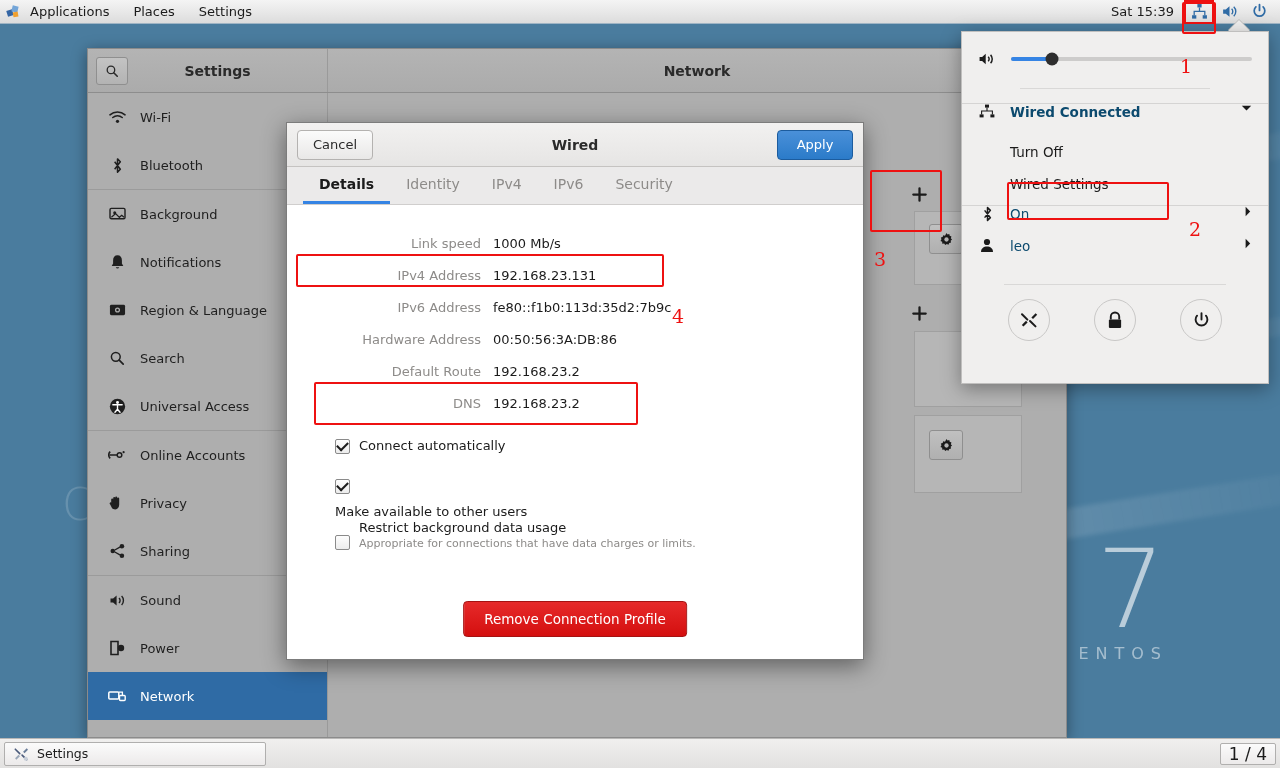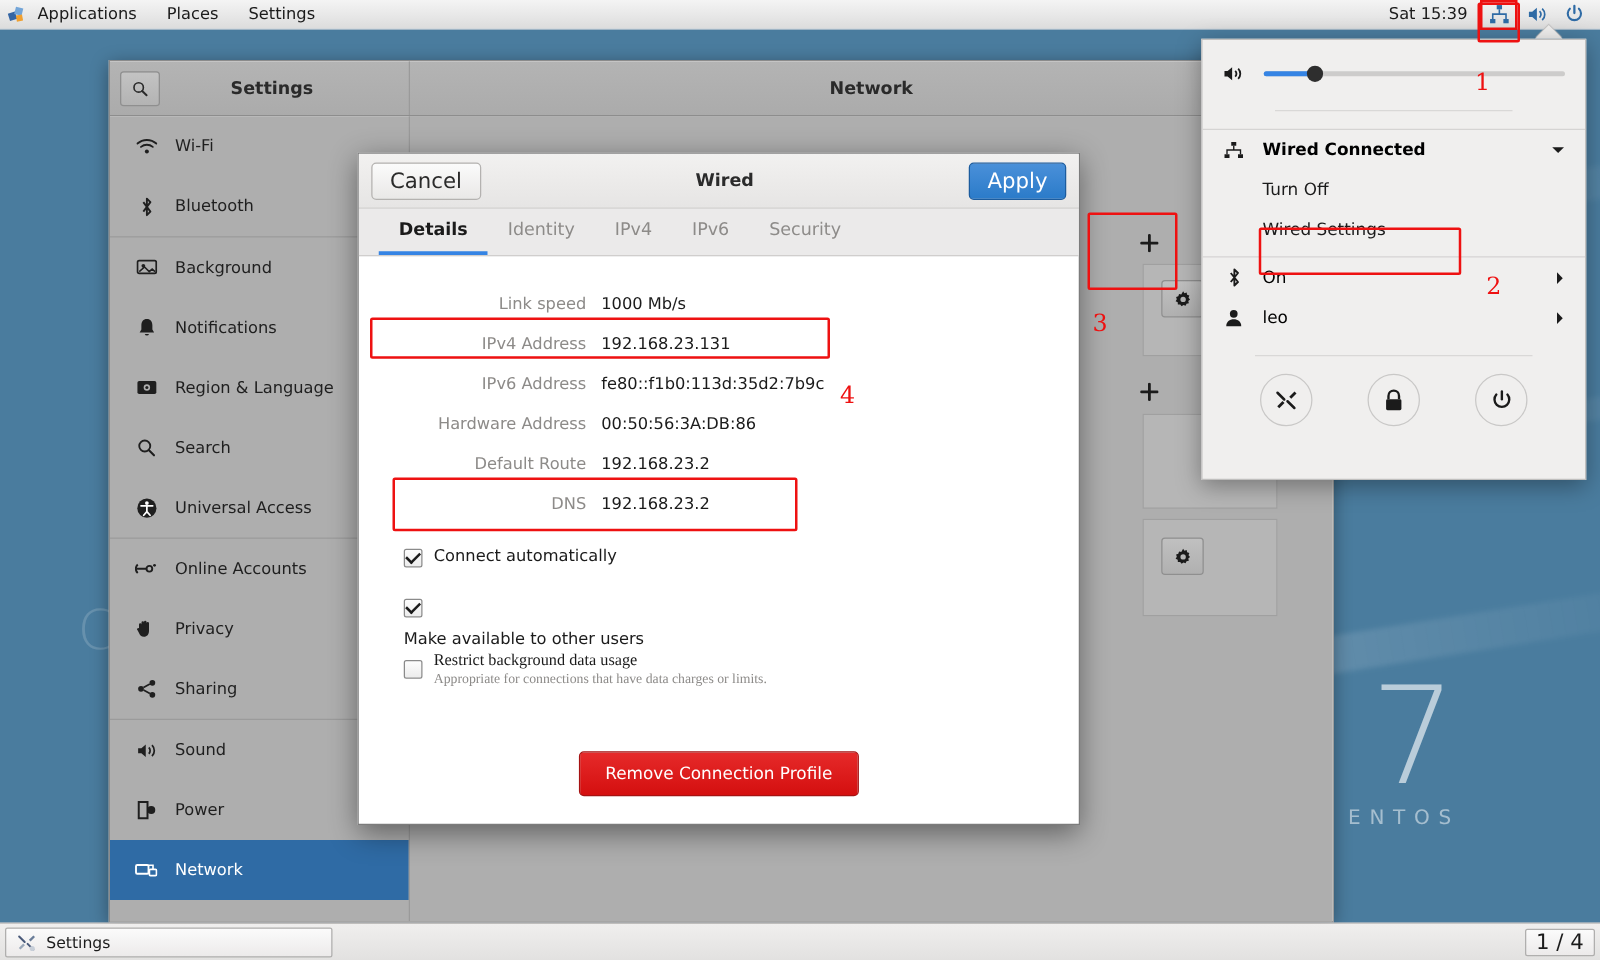--- a/index.html
+++ b/index.html
@@ -158,40 +158,40 @@
     border-bottom: 1px solid #c5c3c1;
     display: flex; align-items: center; padding: 0 10px;
   }
   #wd-header .wd-title {
     flex: 1; text-align: center; font-weight: bold; font-size: 14px; color: #2b2b2b;
   }
   .wd-btn {
     min-width: 76px; height: 30px; padding: 0 14px;
     border: 1px solid #b4b2b0; border-radius: 4px;
     background: linear-gradient(180deg, #fbfbfb, #e9e8e7);
-    font-size: 17px; color: #2b2b2b; cursor: pointer;
+    font-size: 13px; color: #2b2b2b; cursor: pointer;
     display: flex; align-items: center; justify-content: center;
   }
   .wd-btn.primary {
     border-color: #1c5c9e;
     background: linear-gradient(180deg, #4a90d9, #2b7bc9);
     color: #ffffff;
   }
   #wd-tabs {
     height: 38px; flex: 0 0 38px;
     background: #ebeaea; border-bottom: 1px solid #d0cecd;
     display: flex; align-items: stretch; padding-left: 16px; gap: 0;
   }
   .wd-tab {
     padding: 0 16px; display: flex; align-items: center;
     font-size: 14px; color: #8d8b89; cursor: pointer;
     border-bottom: 3px solid transparent;
   }
   .wd-tab.active { color: #1b1b1b; font-weight: bold; border-bottom-color: #3584e4; }
-  #wd-content { flex: 1; padding: 22px 26px 0 26px; position: relative; }
+  #wd-content { flex: 1; padding: 22px 26px 0 38px; position: relative; }
 
   .detail-row { display: flex; align-items: center; height: 32px; }
   .detail-label {
     width: 168px; text-align: right; padding-right: 12px;
     color: #8d8b89; font-size: 13px;
   }
   .detail-value { color: #1b1b1b; font-size: 13px; }
 
   .check-row { display: flex; align-items: flex-start; gap: 9px; margin-top: 4px; height: 36px; }
   .chk {
@@ -238,22 +238,22 @@
     flex: 1; height: 4px; border-radius: 2px; background: #cdcccb; position: relative;
     cursor: pointer;
   }
   .slider .fill { position: absolute; left: 0; top: 0; height: 4px; width: 17%; background: #3584e4; border-radius: 2px; }
   .slider .knob {
     position: absolute; left: 17%; top: 50%; transform: translate(-50%, -50%);
     width: 13px; height: 13px; border-radius: 50%; background: #2e2e2e;
   }
   .thin-line { height: 1px; background: #d9d8d7; margin: 12px 42px 4px 42px; }
   .sm-row {
-    display: flex; align-items: center; gap: 14px;
-    height: 32px; padding: 0 16px; cursor: pointer; font-size: 13.5px; color: #000000;
+    display: flex; align-items: flex-start; gap: 14px;
+    height: 32px; padding: 0 16px; cursor: pointer; font-size: 13.5px; color: #0c4a6e;
   }
   .sm-row .ico { width: 18px; display: flex; justify-content: center; }
   .sm-row .lbl { flex: 1; }
   .sm-row.bold .lbl { font-weight: bold; }
   .sm-sub {
     padding-left: 48px; height: 32px; display: flex; align-items: center;
     font-size: 13.5px; color: #1b1b1b; cursor: pointer;
   }
   #sm-actions {
     display: flex; align-items: center; justify-content: space-around;
@@ -595,21 +595,21 @@
         <div>
           <div class="check-label">Connect automatically</div>
         </div>
       </div>
       <div class="check-row" style="padding-left:10px;flex-direction:column;">
         <div class="chk checked"></div>
         <div>
           <div class="check-label">Make available to other users</div>
         </div>
       </div>
-      <div class="check-row" style="padding-left:10px; height:auto; align-items:flex-start; margin-top:6px;font-family:Liberation Serif, serif;">
+      <div class="check-row" style="padding-left:10px; height:auto; align-items:flex-end; margin-top:6px;">
         <div class="chk" style="margin-top:9px;"></div>
         <div>
           <div class="check-label">Restrict background data usage</div>
           <div class="check-sub">Appropriate for connections that have data charges or limits.</div>
         </div>
       </div>
 
       <div id="remove-btn">Remove Connection Profile</div>
     </div>
   </div>

